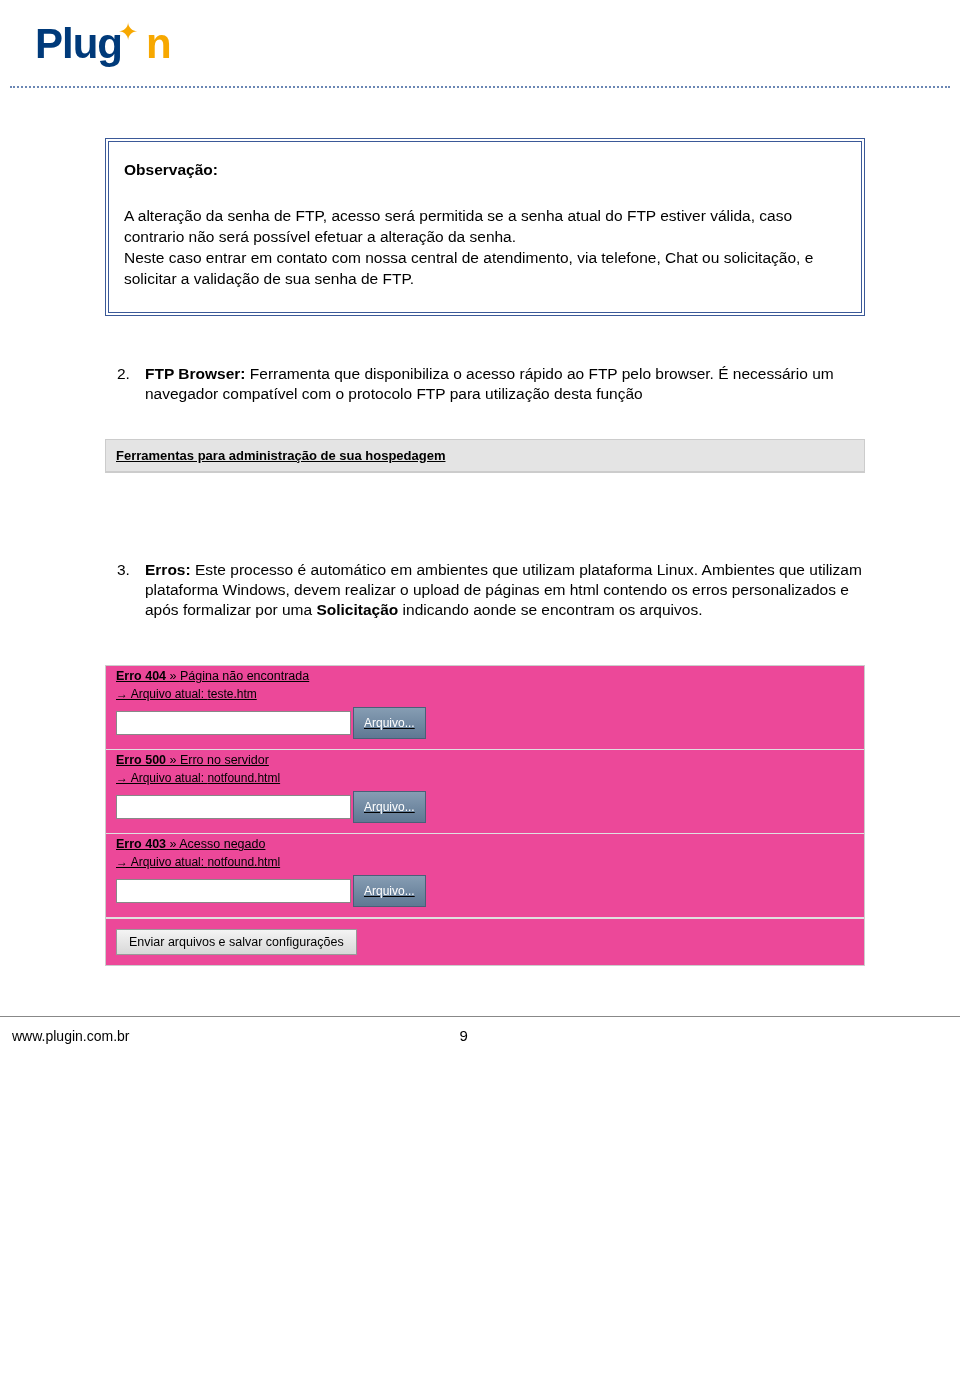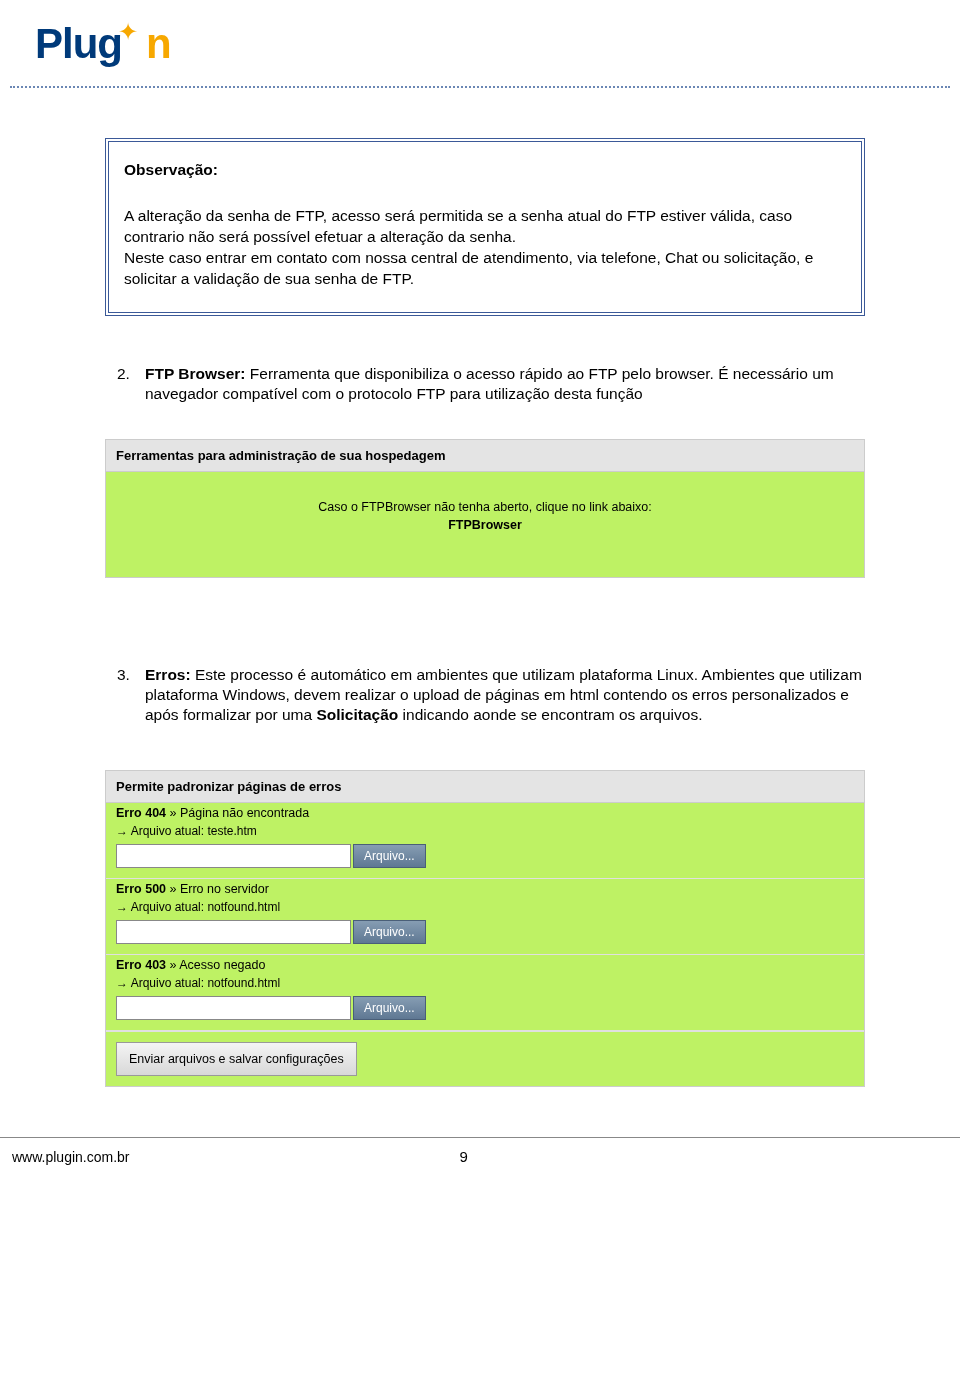--- a/index.html
+++ b/index.html
@@ -71,22 +71,23 @@
     display: inline-block;
     width: 28px;
     margin-left: -28px;
   }
   .section-item b {
     font-weight: bold;
   }
   .widget {
     margin-top: 35px;
     border: 1px solid #ccc;
-    background: #bef264;
+    background: #ec4899;
     font-size: 12.5px;
+    text-decoration: underline;
   }
   .widget-title {
     background: #e4e4e4;
     border-bottom: 1px solid #ccc;
     padding: 8px 10px;
     font-weight: bold;
     font-size: 13px;
   }
   .widget-body {
     padding: 28px 10px 45px 10px;
@@ -132,34 +133,34 @@
     border: 1px solid #888;
     background: #fff;
     height: 24px;
     width: 235px;
     font-size: 12px;
   }
   .file-btn {
     background: linear-gradient(#869db3, #5f7893);
     color: #fff;
     border: 1px solid #4a5f78;
-    height: 24px;
+    height: 32px;
     padding: 0 10px;
     font-size: 12px;
     cursor: pointer;
     margin-left: 2px;
   }
   .submit-row {
     padding: 10px;
     border-top: 1px solid #e0e0e0;
   }
   .submit-btn {
     background: linear-gradient(#f4f4f4, #d8d8d8);
     border: 1px solid #999;
-    height: 34px;
+    height: 26px;
     padding: 0 12px;
     font-size: 12.5px;
     cursor: pointer;
   }
   .footer {
     margin-top: 50px;
     border-top: 1px solid #888;
     padding: 10px 10px 0 12px;
     display: flex;
     align-items: baseline;
@@ -192,32 +193,27 @@
       <p class="obs-para">A alteração da senha de FTP, acesso será permitida se a senha atual do FTP estiver válida, caso contrario não será possível efetuar a alteração da senha.</p>
       <p class="obs-para" style="margin-top:0">Neste caso entrar em contato com nossa central de atendimento, via telefone, Chat ou solicitação, e solicitar a validação de sua senha de FTP.</p>
     </div>
 
     <div class="section-item">
       <span class="num">2.</span><b>FTP Browser:</b><span> Ferramenta que disponibiliza o acesso rápido ao FTP pelo browser. É necessário um navegador compatível com o protocolo FTP para utilização desta função</span>
     </div>
 
     <div class="widget">
       <div class="widget-title">Ferramentas para administração de sua hospedagem</div>
-      <div class="widget-body">
-        <div class="instr">Caso o FTPBrowser não tenha aberto, clique no link abaixo:</div>
-        <div class="link">FTPBrowser</div>
-      </div>
     </div>
 
     <div class="section-item" style="margin-top:87px">
       <span class="num">3.</span><b>Erros:</b><span> Este processo é automático em ambientes que utilizam plataforma Linux. Ambientes que utilizam plataforma Windows, devem realizar o upload de páginas em html contendo os erros personalizados e após formalizar por uma </span><b>Solicitação</b><span> indicando aonde se encontram os arquivos.</span>
     </div>
 
     <div class="widget errors-widget" style="margin-top:45px">
-      <div class="widget-title">Permite padronizar páginas de erros</div>
       <div class="widget-body">
 
         <div class="err-row">
           <div class="err-title">
             <span>Erro 404</span><span class="desc"><span> » </span><span>Página não encontrada</span></span>
           </div>
           <div class="err-file"><span class="arrow">→ Arquivo atual: </span><span>teste.htm</span></div>
           <div class="input-row">
             <input class="file-input" type="text" style="">
             <button class="file-btn">Arquivo...</button>

